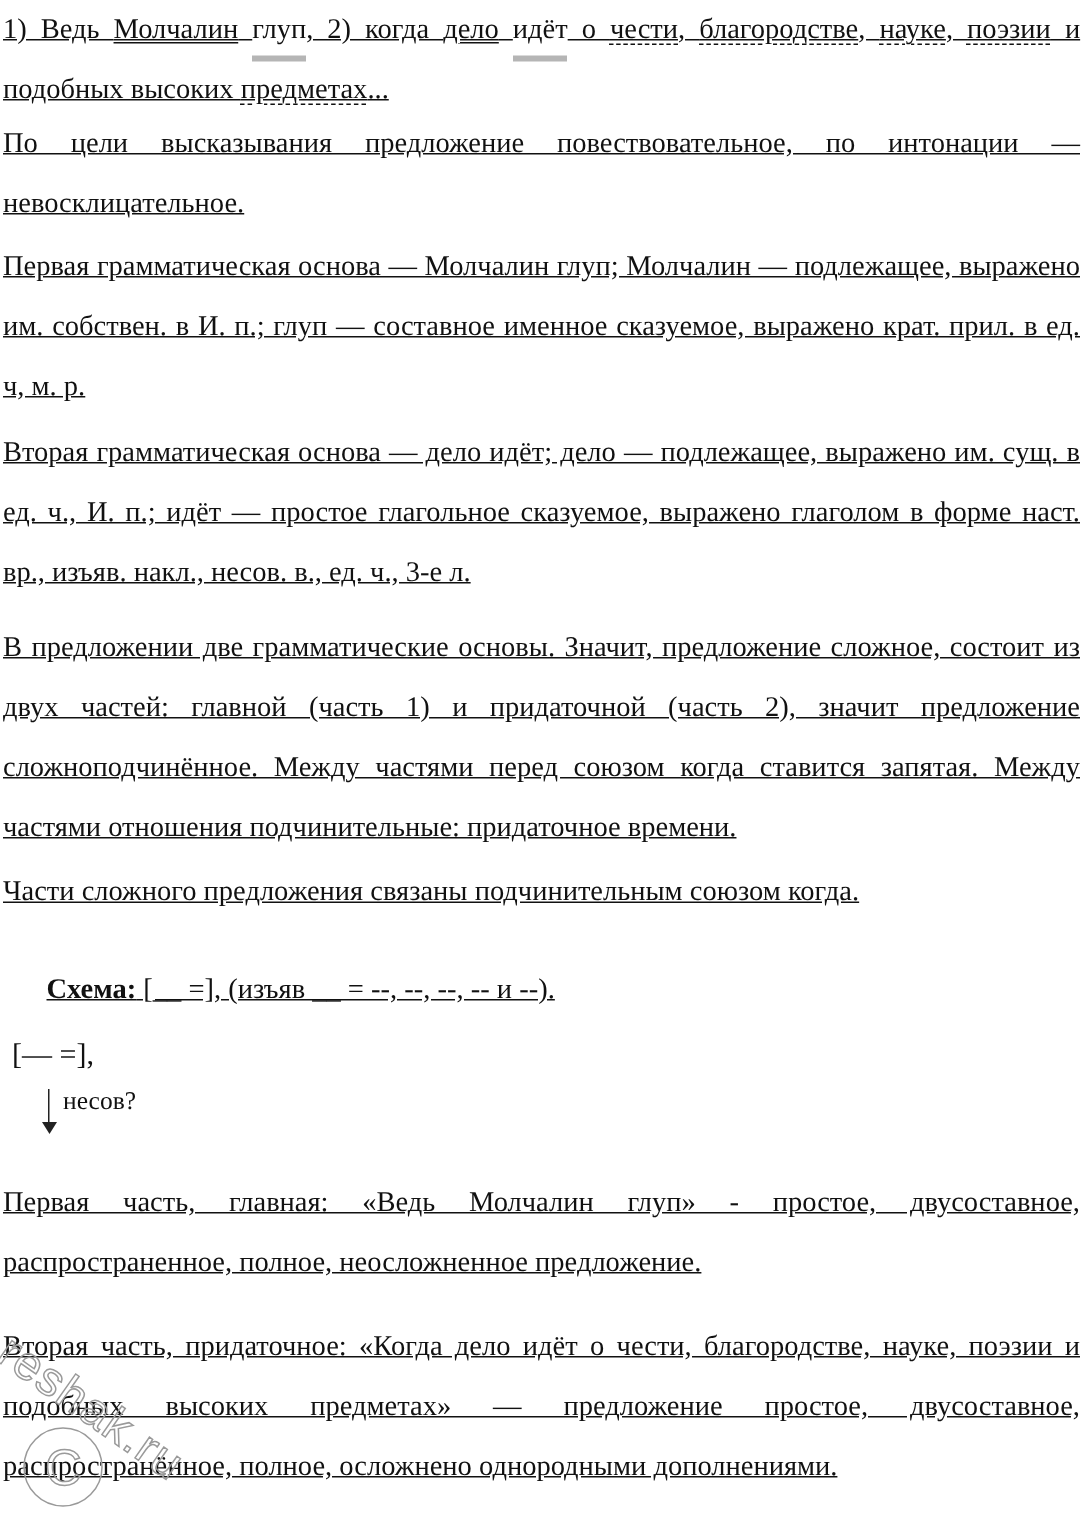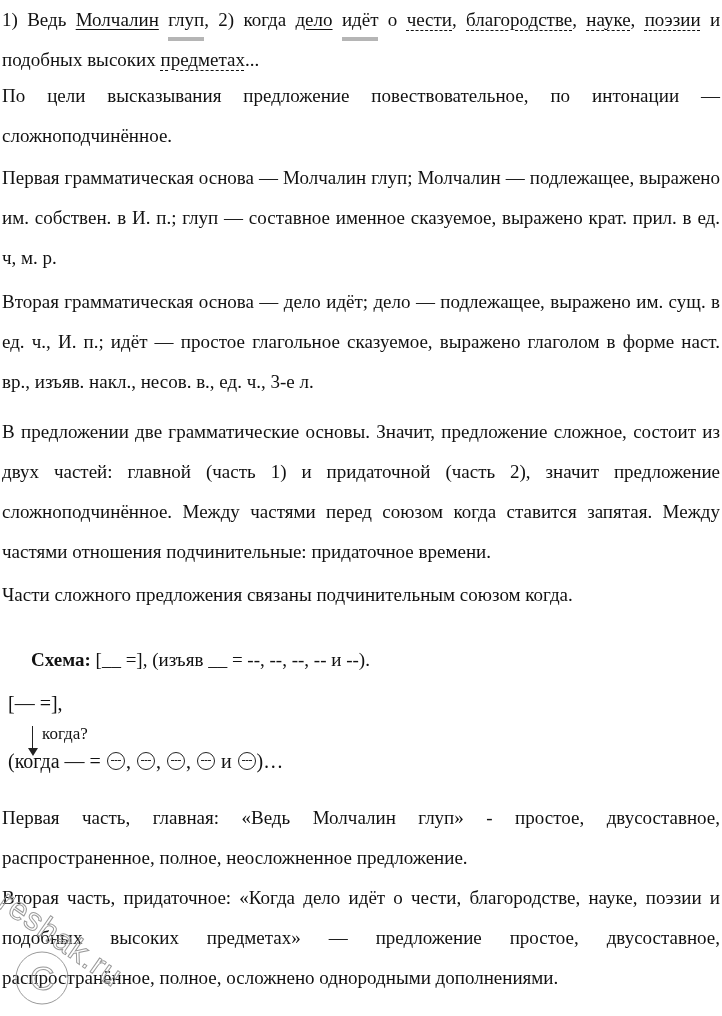--- a/index.html
+++ b/index.html
@@ -4,21 +4,21 @@
 <style>
   html, body { margin: 0; padding: 0; background: #ffffff; }
   body {
     width: 722px; height: 1016px; overflow: hidden; position: relative;
     font-family: "Liberation Serif", serif;
     font-size: 19px; color: #111;
   }
   .page { position: absolute; left: 0; top: 0; width: 722px; }
   p.line-block {
     margin: 0; padding: 0 2px 0 2px; position: absolute; left: 0; width: 718px;
-    line-height: 40px; text-align: justify;
+    line-height: 40px; text-align: justify; text-decoration: underline;
   }
   .ul-solid { text-decoration: underline; text-decoration-thickness: 1px; text-underline-offset: 3px; }
   .ul-pred { position: relative; display: inline-block; }
   .ul-pred::after { content: ""; position: absolute; left: 0; right: 0; bottom: -1px; height: 4px; background: #b5b5b5; }
   .ul-dash { text-decoration: underline dashed; text-decoration-thickness: 1px; text-underline-offset: 4px; }
   .bold { font-weight: bold; margin-left: 29px; }
   .diagram { position: absolute; left: 8px; top: 692px; width: 300px; height: 90px; font-size: 20px; }
   .diagram .row1 { position: absolute; left: 0; top: 0; }
   .diagram .arrow { position: absolute; left: 24px; top: 34px; width: 1px; height: 24px; background: #222; }
   .diagram .arrowhead { position: absolute; left: 20px; top: 56px; width: 0; height: 0; border-left: 5px solid transparent; border-right: 5px solid transparent; border-top: 8px solid #222; }
@@ -28,50 +28,42 @@
   .circ::after { content: ""; position: absolute; left: 3px; right: 3px; top: 7px; border-top: 1.5px dashed #222; }
   .watermark { position: absolute; left: 0; top: 880px; width: 170px; height: 136px; pointer-events: none; }
 </style>
 </head>
 <body>
 
 <div class="page">
 
   <p class="line-block" id="sentence" style="top:0px;"><span>1) Ведь </span><span class="ul-solid">Молчалин</span><span> </span><span class="ul-pred">глуп</span><span>, 2) когда </span><span class="ul-solid">дело</span><span> </span><span class="ul-pred">идёт</span><span> о </span><span class="ul-dash">чести</span><span>, </span><span class="ul-dash">благородстве</span><span>, </span><span class="ul-dash">науке</span><span>, </span><span class="ul-dash">поэзии</span><span> и подобных высоких </span><span class="ul-dash">предметах</span><span>...</span></p>
 
-  <p class="line-block" style="top:76px;">По цели высказывания предложение повествовательное, по интонации — сложноподчинённое.</p>
+  <p class="line-block" style="top:76px;">По цели высказывания предложение повествовательное, по интонации — невосклицательное.</p>
 
   <p class="line-block" style="top:158px;">Первая грамматическая основа — Молчалин глуп; Молчалин — подлежащее, выражено им. собствен. в И. п.; глуп — составное именное сказуемое, выражено крат. прил. в ед. ч, м. р.</p>
 
   <p class="line-block" style="top:282px;">Вторая грамматическая основа — дело идёт; дело — подлежащее, выражено им. сущ. в ед. ч., И. п.; идёт — простое глагольное сказуемое, выражено глаголом в форме наст. вр., изъяв. накл., несов. в., ед. ч., 3-е л.</p>
 
   <p class="line-block" style="top:412px;">В предложении две грамматические основы. Значит, предложение сложное, состоит из двух частей: главной (часть 1) и придаточной (часть 2), значит предложение сложноподчинённое. Между частями перед союзом когда ставится запятая. Между частями отношения подчинительные: придаточное времени.</p>
 
   <p class="line-block" style="top:575px;">Части сложного предложения связаны подчинительным союзом когда.</p>
 
   <p class="line-block" style="top:640px; text-align:left;">
     <span class="bold">Схема:</span><span> [__ =], (изъяв __ = --, --, --, -- и --).</span>
   </p>
 
   <div class="diagram">
     <span class="row1">[— =],</span>
     <span class="arrow"></span>
     <span class="arrowhead"></span>
-    <span class="question">когда?</span>
-    <span class="row3">
-      <span>(когда — =</span>
-      <span class="circ"></span><span>,</span>
-      <span class="circ"></span><span>,</span>
-      <span class="circ"></span><span>,</span>
-      <span class="circ"></span><span> и</span>
-      <span class="circ"></span><span>)…</span>
-    </span>
+    <span class="question">несов?</span>
   </div>
 
-  <p class="line-block" style="top:798px;">Первая часть, главная: «Ведь Молчалин глуп» - простое, двусоставное, распространенное, полное, неосложненное предложение.</p>
+  <p class="line-block" style="top:782px;">Первая часть, главная: «Ведь Молчалин глуп» - простое, двусоставное, распространенное, полное, неосложненное предложение.</p>
 
   <p class="line-block" style="top:878px;">Вторая часть, придаточное: «Когда дело идёт о чести, благородстве, науке, поэзии и подобных высоких предметах» — предложение простое, двусоставное, распространённое, полное, осложнено однородными дополнениями.</p>
 
   <svg class="watermark" viewBox="0 0 170 136">
     <g fill="none" stroke="#9a9a9a" stroke-width="1">
       <circle cx="42" cy="98" r="26"></circle>
       <text x="30" y="110" font-size="34" font-family="Liberation Sans, sans-serif" fill="none" stroke="#9a9a9a">C</text>
       <g transform="translate(8,10) rotate(35)">
         <text x="0" y="20" font-size="32" font-family="Liberation Sans, sans-serif" fill="none" stroke="#9a9a9a" letter-spacing="1">reshak.ru</text>
       </g>

